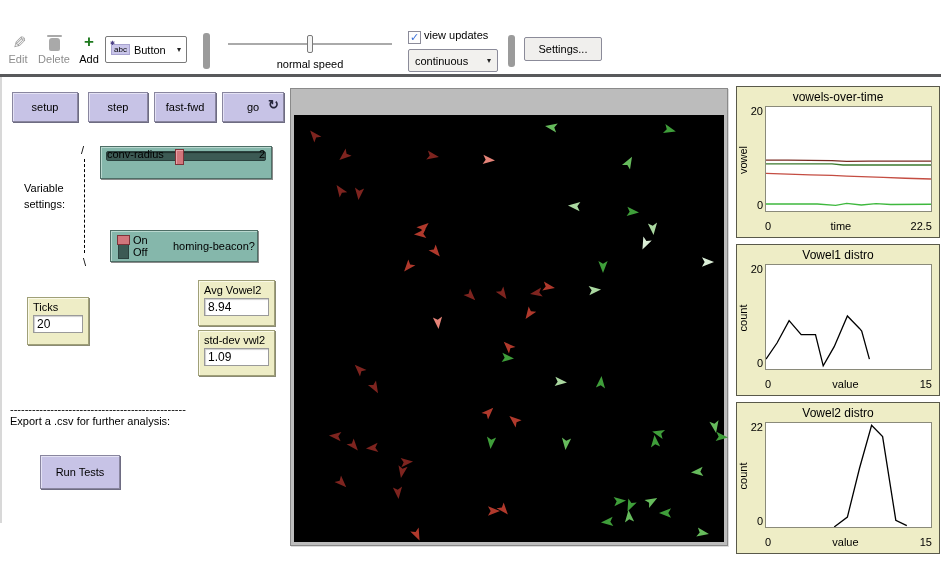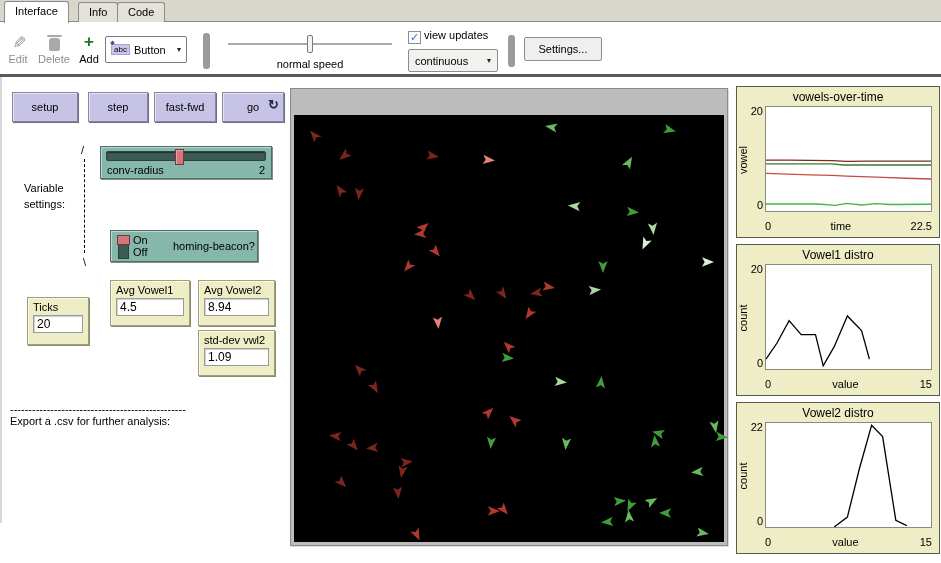--- a/index.html
+++ b/index.html
@@ -50,21 +50,21 @@
   .btn-step { left:86px; top:15px; width:60px; height:30px; line-height:28px; }
   .btn-fastfwd { left:152px; top:15px; width:62px; height:30px; line-height:28px; }
   .btn-go { left:220px; top:15px; width:62px; height:30px; line-height:28px; }
   .go-loop { position:absolute; right:4px; bottom:2px; font-size:13px; font-weight:bold; color:#26263c; }
   .btn-runtests { left:38px; top:378px; width:80px; height:34px; line-height:32px; }
 
   
   .nl-slider { position:absolute; left:98px; width:172px; height:33px; background:#85b7ab; border:1px solid #4e6e66; box-shadow:inset 1px 1px 0 #b9d8cf, 1px 1px 0 #8b8b8b; }
   .sl-track { position:absolute; left:5px; right:5px; top:4px; height:10px; background:#3c5a54; border:1px solid #2b423e; box-shadow:inset 0 1px 1px #1e302d; border-radius:2px; }
   .sl-handle { position:absolute; top:2px; width:9px; height:16px; background:#d2767c; border:1px solid #7e3339; box-shadow:inset 1px 1px 0 #e8a3a8; margin-left:-4px; }
-  .sl-row { position:absolute; left:6px; right:6px; bottom:2px; display:flex; justify-content:space-between;align-items:flex-end; }
+  .sl-row { position:absolute; left:6px; right:6px; bottom:18px; display:flex; justify-content:space-between;align-items:flex-end; }
   .slider-1 { top:69px; }
   .slider-2 { top:109px; }
 
   
   .varset { position:absolute; left:22px; top:103px; line-height:16px; }
   .brace { position:absolute; left:76px; top:70px; width:12px; height:118px; }
   .brace .b-top { position:absolute; left:3px; top:-3px; }
   .brace .b-line { position:absolute; left:6px; top:12px; bottom:12px; border-left:1px dashed #000; }
   .brace .b-bot { position:absolute; left:5px; bottom:-3px; }
 
@@ -107,25 +107,20 @@
   .ymax { position:absolute; left:2px; top:18px; width:24px; text-align:right; }
   .ymin { position:absolute; left:2px; bottom:26px; width:24px; text-align:right; }
   .ylab { position:absolute; left:-14px; top:50%; width:40px; margin-top:-8px; transform:rotate(-90deg); text-align:center; }
   .xrow { position:absolute; left:28px; right:7px; bottom:5px; display:flex; justify-content:space-between; }
 </style>
 </head>
 <body>
 
 <div class="app">
 
-  <div class="tabbar">
-    <div class="tab tab-interface active">Interface</div>
-    <div class="tab tab-info">Info</div>
-    <div class="tab tab-code">Code</div>
-  </div>
 
   <div class="toolbar">
     <div class="tool tool-edit">
       <span class="ticon"><span class="pencil">✎</span></span>
       <span>Edit</span>
     </div>
     <div class="tool tool-delete">
       <span class="ticon"><span class="trash"></span></span>
       <span>Delete</span>
     </div>
@@ -195,38 +190,35 @@
         <div>On</div>
         <div>Off</div>
       </div>
       <div class="sw-name">homing-beacon?</div>
     </div>
 
     <div class="monitor mon-ticks">
       <div>Ticks</div>
       <div class="mon-value">20</div>
     </div>
-    <div class="monitor mon-av1">
-      <div>Avg Vowel1</div>
-      <div class="mon-value">4.5</div>
-    </div>
     <div class="monitor mon-av2">
       <div>Avg Vowel2</div>
       <div class="mon-value">8.94</div>
     </div>
     <div class="monitor mon-sd2">
       <div>std-dev vwl2</div>
       <div class="mon-value">1.09</div>
     </div>
 
     <div class="note">
       <div class="dashes">------------------------------------------------</div>
       <div class="ntext">Export a .csv for further analysis:</div>
     </div>
 
+    <div class="nl-btn btn-runtests">Run Tests</div>
 
     <div class="world">
       <div class="world-header">
         <svg class="wicon" viewBox="0 0 14 14">
             <rect x="0.5" y="0.5" width="13" height="13" fill="#000"></rect>
             <line x1="13" y1="1" x2="1" y2="13" stroke="#bcbcbc" stroke-width="2"></line>
           </svg>
         <svg class="wicon" viewBox="0 0 14 14">
             <polygon points="0,7 6,1 6,13" fill="#000"></polygon>
             <polygon points="14,7 8,1 8,13" fill="#000"></polygon>

